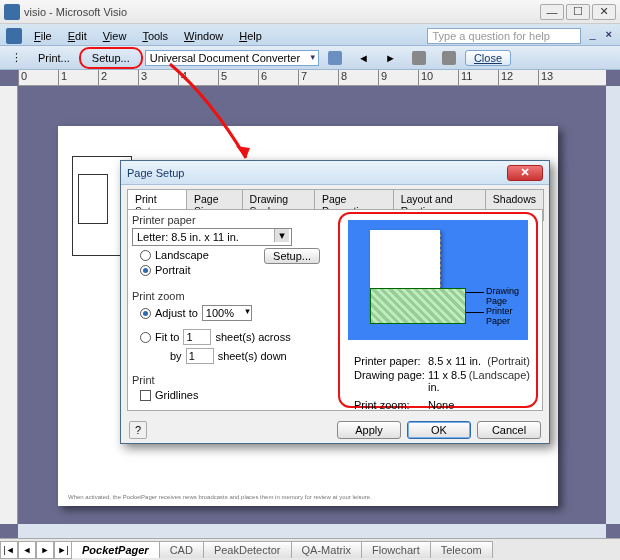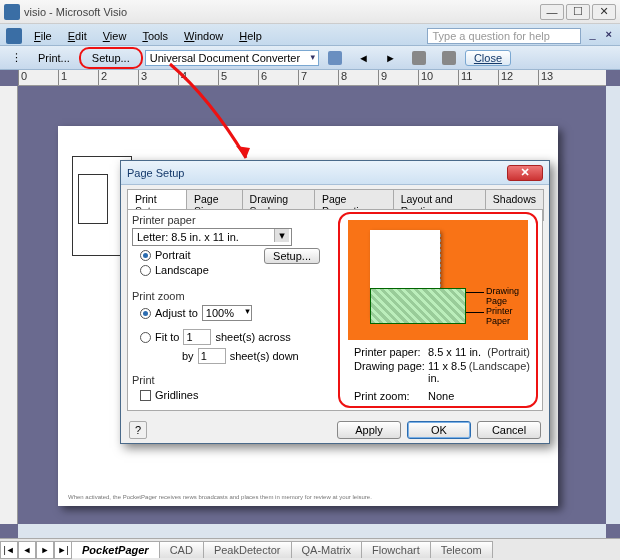--- a/index.html
+++ b/index.html
@@ -79,21 +79,21 @@
 .radio { width: 11px; height: 11px; border: 1px solid #555; border-radius: 50%; display: inline-block; position: relative; }
 .radio.checked::after { content: ""; position: absolute; inset: 2px; background: #2b6cb0; border-radius: 50%; }
 .smallbtn { border: 1px solid #888; background: linear-gradient(#fff,#e0e0e0); padding: 1px 8px; border-radius: 3px; position: absolute; right: 2px; top: 36px; }
 .numbox { width: 28px; border: 1px solid #aaa; background: #fff; padding: 1px 2px; display: inline-block; text-align: left; }
 .pctcombo { width: 50px; border: 1px solid #888; background: #fff; padding: 1px 12px 1px 3px; position: relative; display: inline-block; }
 .pctcombo::after { content: "▾"; position: absolute; right: 1px; top: 0; font-size: 9px; }
 .chk { width: 11px; height: 11px; border: 1px solid #555; display: inline-block; vertical-align: middle; }
 
 
 .rightcol { position: absolute; right: 4px; top: 2px; bottom: 2px; width: 200px; border: 2px solid #e11; border-radius: 12px; padding: 4px; }
-.preview { width: 180px; height: 120px; background: #f97316; position: relative; margin: 2px auto 6px auto; }
+.preview { width: 180px; height: 120px; background: #3b82f6; position: relative; margin: 2px auto 15px auto; }
 .preview .pp { position: absolute; left: 22px; top: 10px; width: 70px; height: 86px; background: #fff; box-shadow: 2px 2px 4px rgba(0,0,0,.4);}
 .preview .pp::after { content:""; position:absolute; right:-1px; top:4px; bottom:4px; border-right:1px dashed #888;}
 .preview .dp { position: absolute; left: 22px; top: 68px; width: 96px; height: 36px; background: repeating-linear-gradient(45deg,#9c9,#9c9 3px,#beb 3px,#beb 6px); border: 1px solid #060; }
 .preview .lbl { position: absolute; font-size: 9px; color: #000; }
 .preview .line { position: absolute; background: #000; height: 1px; }
 .info-row { display: flex; font-size: 10.5px; margin: 2px 2px; padding-left: 8px; }
 .info-row .k { width: 74px; }
 .info-row .v { flex: 1; }
 .info-row .o { color: #333; }
 </style>
@@ -181,42 +181,42 @@
     <div class="dtab">Drawing Scale</div>
     <div class="dtab">Page Properties</div>
     <div class="dtab">Layout and Routing</div>
     <div class="dtab">Shadows</div>
   </div>
   <div class="dlg-body">
     <div class="leftcol">
       <div class="grp-label">Printer paper</div>
       <div class="combo">Letter: 8.5 in. x 11 in.</div>
       <div class="radio-row">
+        <span class="radio"></span>
+        <span>Landscape</span>
+      </div>
+      <div class="radio-row">
         <span class="radio checked"></span>
         <span>Portrait</span>
-      </div>
-      <div class="radio-row">
-        <span class="radio"></span>
-        <span>Landscape</span>
       </div>
       <div class="smallbtn">Setup...</div>
 
       <div class="grp-label" style="margin-top:14px">Print zoom</div>
       <div class="radio-row">
         <span class="radio checked"></span>
         <span>Adjust to</span>
         <span class="pctcombo">100%</span>
       </div>
       <div class="radio-row" style="margin-top:8px">
         <span class="radio"></span>
         <span>Fit to</span>
         <span class="numbox">1</span>
         <span>sheet(s) across</span>
       </div>
-      <div class="radio-row" style="margin-left:50px">
+      <div class="radio-row" style="margin-left:38px">
         <span>by</span>
         <span class="numbox">1</span>
         <span>sheet(s) down</span>
       </div>
 
       <div class="grp-label" style="margin-top:10px">Print</div>
       <div class="radio-row">
         <span class="chk"></span>
         <span>Gridlines</span>
       </div>

